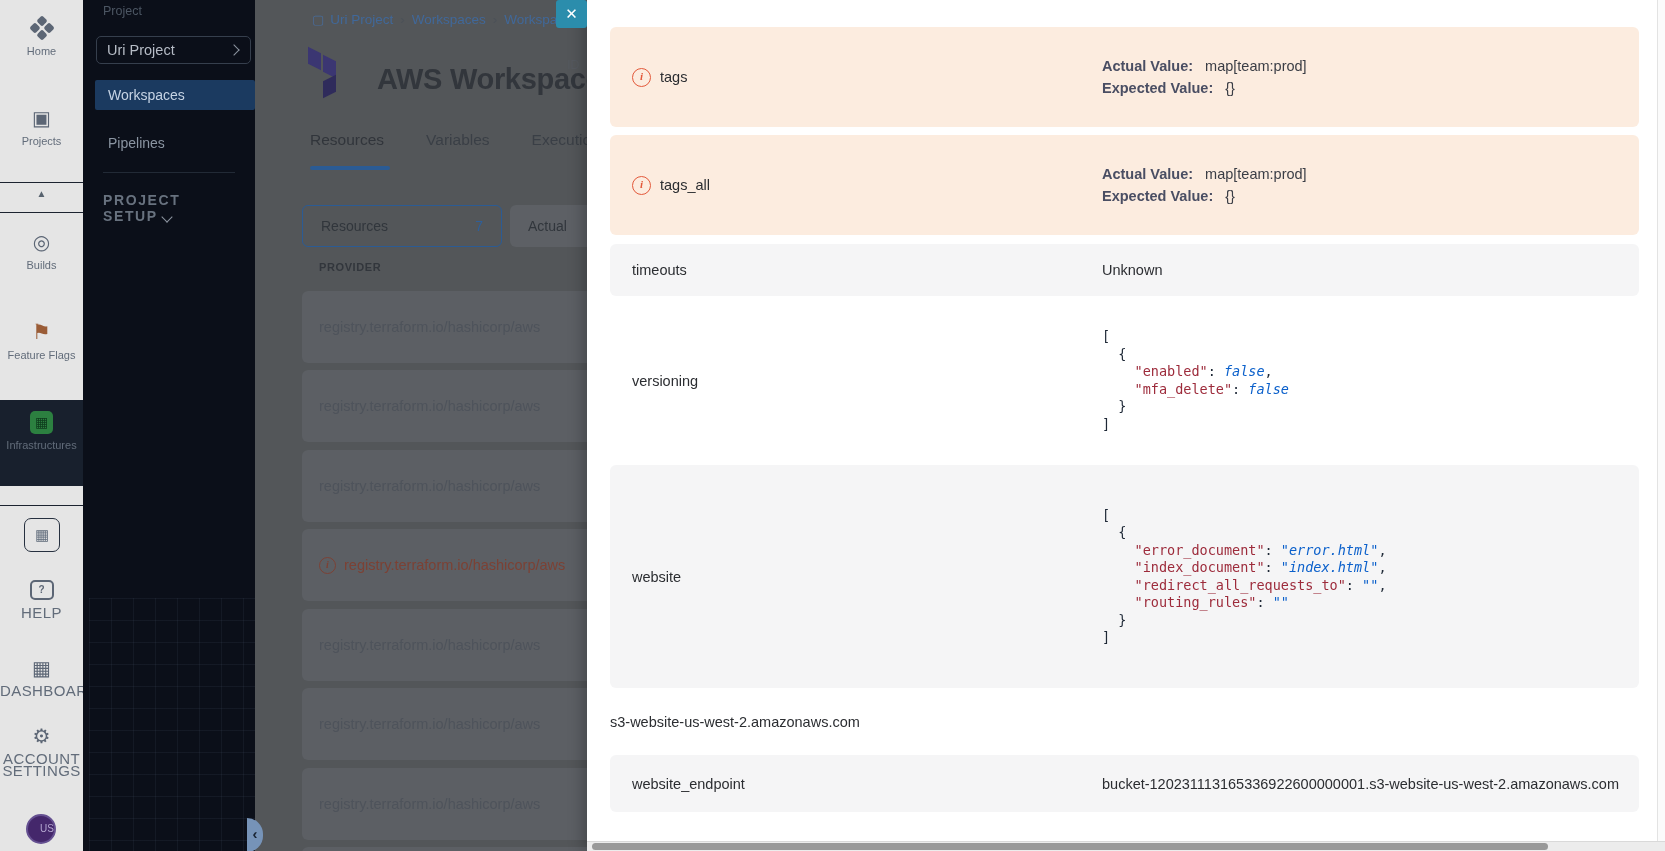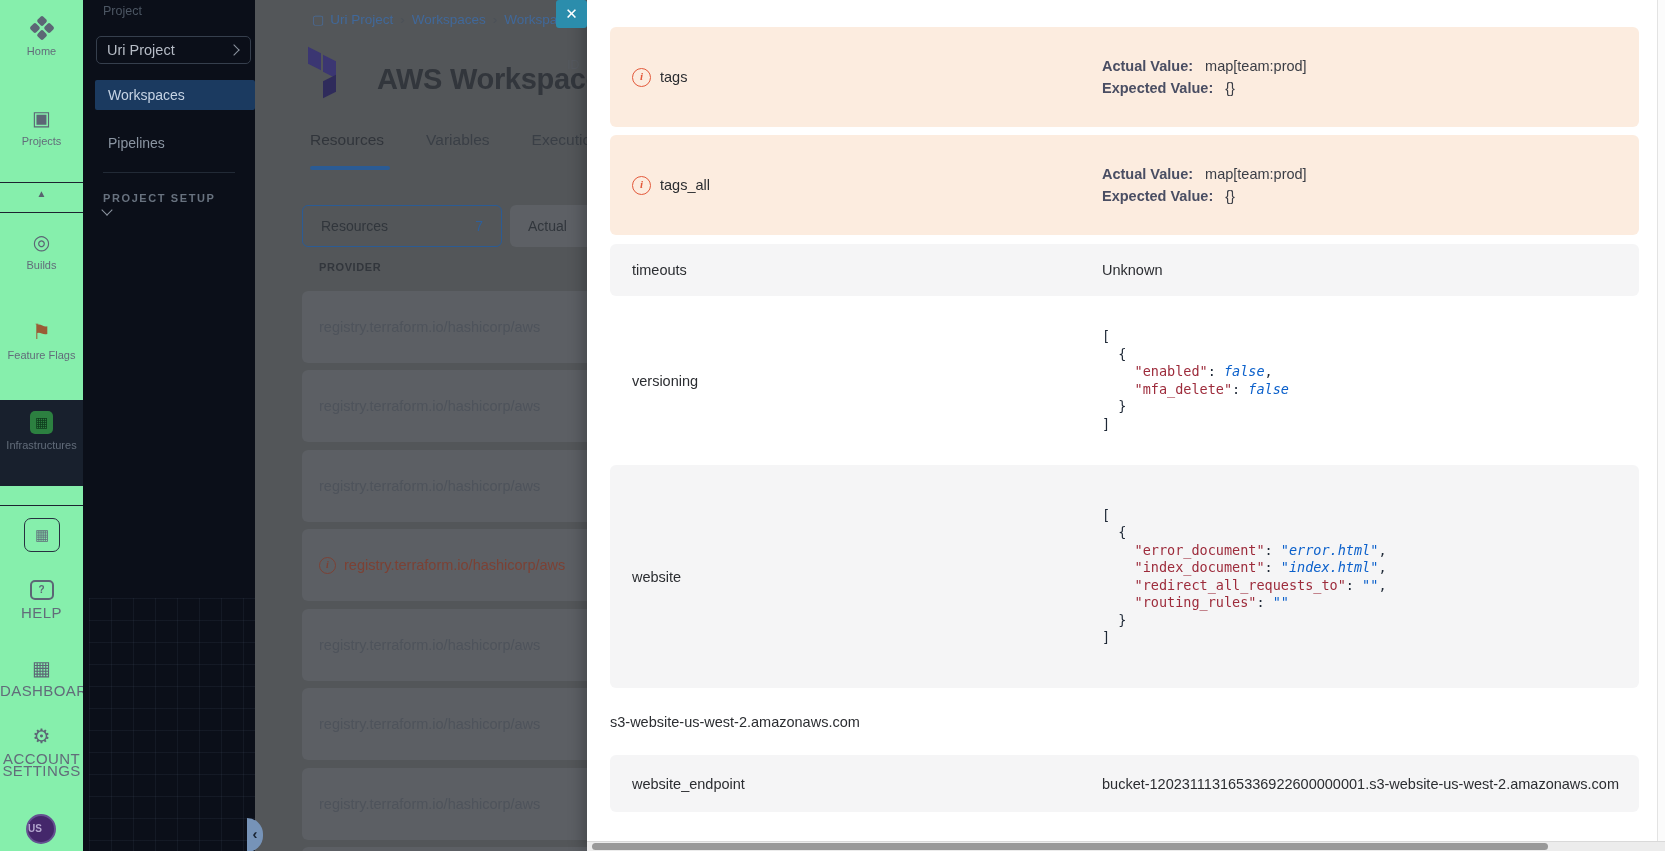--- a/index.html
+++ b/index.html
@@ -1,53 +1,53 @@
 <!DOCTYPE html>
 <html><head>
 <meta charset="utf-8">
 <style>
   html,body{margin:0;padding:0;background:#2b2e33;}
   .screen{position:relative;width:1665px;height:851px;background:#535659;overflow:hidden;
           font-family:"Liberation Sans",sans-serif;}
 
   
-  .rail{position:absolute;left:0;top:0;width:83px;height:100%;background:#86efac;z-index:2;}
+  .rail{position:absolute;left:0;top:0;width:83px;height:100%;background:#e5e5e5;z-index:2;}
   .rail-active-band{position:absolute;left:0;top:400px;width:83px;height:86px;background:#18202d;}
   .rail-item{position:absolute;left:0;width:83px;text-align:center;color:#5c6675;cursor:pointer;}
   .rail-ic{display:flex;align-items:center;justify-content:center;height:28px;font-size:20px;color:#5c6675;}
   .rail-lbl{font-size:11px;margin-top:3px;color:#626c7a;line-height:12px;}
   .rail-lbl.small{font-size:15px;letter-spacing:.4px;}
   .home-ic{display:grid;grid-template:8px 8px/8px 8px;gap:2px;transform:rotate(45deg);}
   .home-ic b{background:#5c6675;border-radius:2px;}
   .flag-ic{color:#9a5c36!important;font-size:21px;}
   .infra-ic{width:23px;height:23px;background:#2c8040;border-radius:5px;color:#0e3a1c;
             font-size:14px;line-height:23px;text-align:center;}
   .bubble-ic{width:20px;height:16px;border:2px solid #5c6675;border-radius:5px;font-size:10px;
              font-weight:bold;line-height:15px;text-align:center;color:#5c6675;}
   .rail-sep{position:absolute;left:0;width:83px;border-top:1px solid #1c2330;}
   .rail-tri{position:absolute;left:0;top:188px;width:83px;text-align:center;color:#58636f;font-size:10px;cursor:pointer;}
   .grid-btn{position:absolute;left:24px;top:518px;width:34px;height:32px;border:1px solid #273140;
             border-radius:7px;color:#5f6b7a;font-size:15px;text-align:center;line-height:31px;cursor:pointer;}
   .avatar{position:absolute;left:26px;top:814px;width:26px;height:26px;border-radius:50%;
-          background:#44276b;border:2px solid #655091;color:#b3a6cf;font-size:10px;font-weight:bold;
-          text-align:left;line-height:26px;cursor:pointer;}
+          background:#44276b;border:2px solid #655091;color:#b3a6cf;font-size:10px;font-weight:normal;
+          text-align:right;line-height:26px;cursor:pointer;}
 
   
   .panel{position:absolute;left:83px;top:0;width:172px;height:100%;background:#0b0f19;z-index:2;}
   .pj-label{position:absolute;left:20px;top:4px;font-size:12.5px;color:#4c5663;}
   .pj-select{position:absolute;left:13px;top:36px;width:143px;height:26px;border:1px solid #363f4d;
              border-radius:5px;color:#b6bcc6;font-size:14.5px;line-height:26px;padding-left:10px;cursor:pointer;}
   .chev{display:inline-block;width:7px;height:7px;border-right:1.6px solid #8d95a0;border-bottom:1.6px solid #8d95a0;}
   .chev.right{transform:rotate(-45deg);position:absolute;right:12px;top:9px;}
   .chev.down{transform:rotate(45deg);position:absolute;right:22px;top:0px;}
   .panel-item{position:absolute;left:12px;width:160px;height:30px;line-height:30px;font-size:14px;
               color:#8b95a2;padding-left:13px;box-sizing:border-box;cursor:pointer;}
   .panel-item.sel{background:#1b3a60;color:#c6d3e4;border-radius:2px;}
   .panel-div{position:absolute;left:20px;top:172px;width:132px;border-top:1px solid #222a36;}
-  .setup{position:absolute;left:20px;top:192px;width:132px;font-size:11px;letter-spacing:1.6px;
+  .setup{position:absolute;left:20px;top:192px;width:132px;font-size:14px;letter-spacing:1.6px;
          color:#68727f;font-weight:bold;cursor:pointer;}
   .grid-art{position:absolute;left:6px;top:598px;width:166px;height:253px;
             background-image:linear-gradient(rgba(130,150,180,.08) 1px,transparent 1px),
                              linear-gradient(90deg,rgba(130,150,180,.08) 1px,transparent 1px);
             background-size:22px 22px;}
   .hero{position:absolute;left:13px;top:770px;font-size:19px;font-weight:bold;line-height:22px;color:#989ea6;}
   .notch{position:absolute;left:164px;top:818px;width:16px;height:34px;background:#7693b8;
          border-radius:0 17px 17px 0;color:#1a2534;font-size:15px;font-weight:bold;
          text-align:center;line-height:32px;cursor:pointer;z-index:3;}
 

